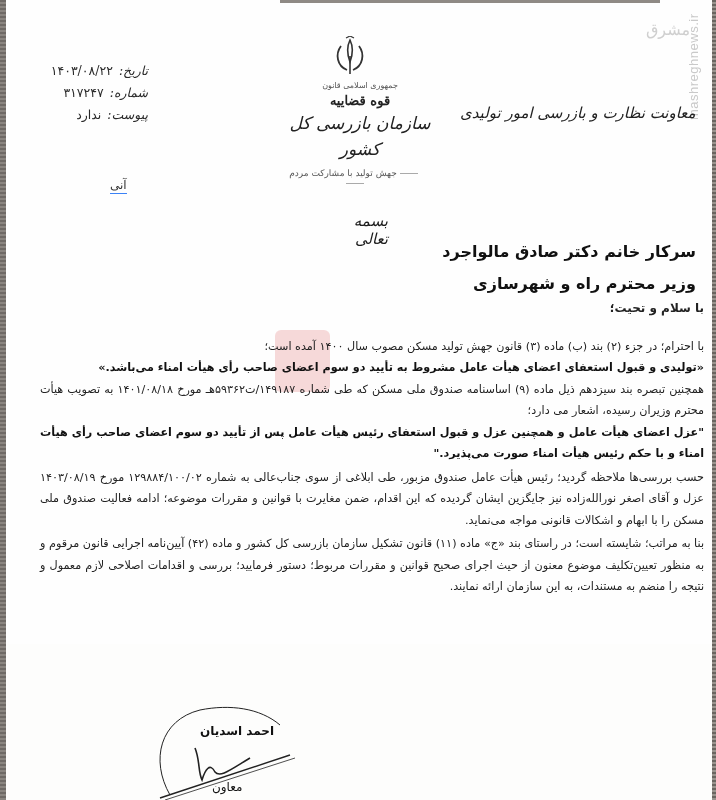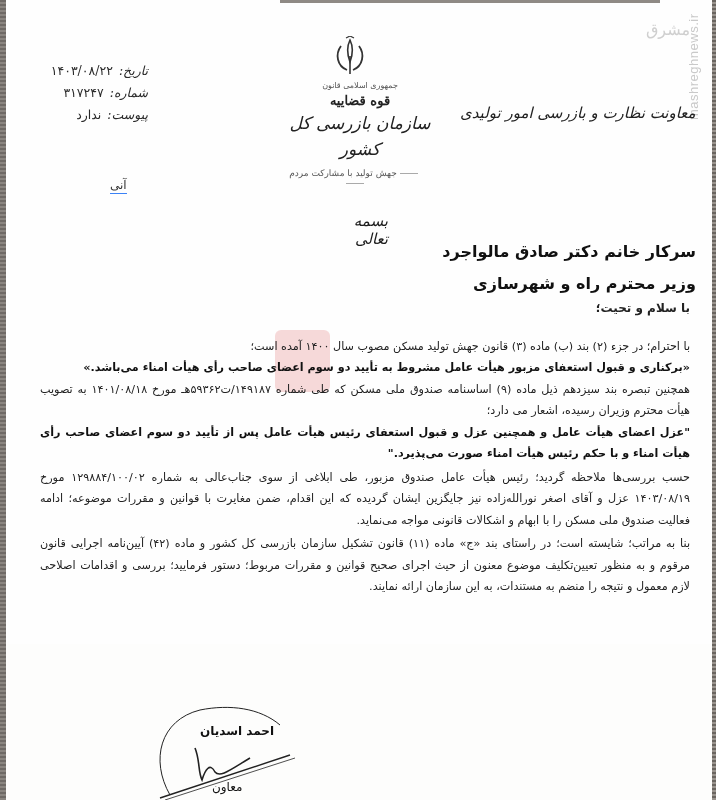--- a/index.html
+++ b/index.html
@@ -72,21 +72,21 @@
   .dept {
     position: absolute; left: 460px; top: 104px; width: 240px; direction: rtl;
     text-align: left; font-size: 15px; font-style: italic; font-family: "DejaVu Serif", serif;
     color: #222;
   }
   .addressee {
     position: absolute; right: 20px; top: 236px; width: 400px; direction: rtl; text-align: right;
     font-weight: bold; font-size: 16px; line-height: 32px; color: #111;
   }
   .body-text {
-    position: absolute; left: 40px; right: 26px; top: 298px; direction: rtl; text-align: justify;
+    position: absolute; left: 40px; right: 12px; top: 298px; direction: rtl; text-align: justify;
     font-size: 11.2px; line-height: 21.5px; color: #222;
     font-family: "DejaVu Sans", sans-serif;
   }
   .body-text p { margin: 0; }
   .body-text .greet { font-weight: bold; font-size: 12px; margin-bottom: 16px; }
   .body-text .bold { font-weight: bold; color: #111; }
   .body-text .mt { margin-top: 2px; }
   .pink-mark {
     position: absolute; left: 275px; top: 330px; width: 55px; height: 62px;
     background: rgba(232, 150, 150, 0.35); border-radius: 6px;
@@ -152,21 +152,21 @@
   <div class="addressee">
     <div>سرکار خانم دکتر صادق مالواجرد</div>
     <div>وزیر محترم راه و شهرسازی</div>
   </div>
 
   <div class="pink-mark"></div>
 
   <div class="body-text">
     <p class="greet">با سلام و تحیت؛</p>
     <p>با احترام؛ در جزء (۲) بند (ب) ماده (۳) قانون جهش تولید مسکن مصوب سال ۱۴۰۰ آمده است؛</p>
-    <p class="bold">«برکناری و قبول استعفای مزبور هیأت عامل مشروط به تأیید دو سوم اعضای صاحب رأی هیأت امناء می‌باشد.»</p>
+    <p class="bold">«تولیدی و قبول استعفای اعضای هیأت عامل مشروط به تأیید دو سوم اعضای صاحب رأی هیأت امناء می‌باشد.»</p>
     <p>همچنین تبصره بند سیزدهم ذیل ماده (۹) اساسنامه صندوق ملی مسکن که طی شماره ۱۴۹۱۸۷/ت۵۹۳۶۲هـ مورخ ۱۴۰۱/۰۸/۱۸ به تصویب هیأت محترم وزیران رسیده، اشعار می دارد؛</p>
     <p class="bold">"عزل اعضای هیأت عامل و همچنین عزل و قبول استعفای رئیس هیأت عامل پس از تأیید دو سوم اعضای صاحب رأی هیأت امناء و با حکم رئیس هیأت امناء صورت می‌پذیرد."</p>
     <p class="mt">حسب بررسی‌ها ملاحظه گردید؛ رئیس هیأت عامل صندوق مزبور، طی ابلاغی از سوی جناب‌عالی به شماره ۱۲۹۸۸۴/۱۰۰/۰۲ مورخ ۱۴۰۳/۰۸/۱۹ عزل و آقای اصغر نورالله‌زاده نیز جایگزین ایشان گردیده که این اقدام، ضمن مغایرت با قوانین و مقررات موضوعه؛ ادامه فعالیت صندوق ملی مسکن را با ابهام و اشکالات قانونی مواجه می‌نماید.</p>
     <p class="mt">بنا به مراتب؛ شایسته است؛ در راستای بند «ج» ماده (۱۱) قانون تشکیل سازمان بازرسی کل کشور و ماده (۴۲) آیین‌نامه اجرایی قانون مرقوم و به منظور تعیین‌تکلیف موضوع معنون از حیث اجرای صحیح قوانین و مقررات مربوط؛ دستور فرمایید؛ بررسی و اقدامات اصلاحی لازم معمول و نتیجه را منضم به مستندات، به این سازمان ارائه نمایند.</p>
   </div>
 
   <div class="signature-block">
     <svg class="sig-svg" width="170" height="100" viewBox="0 0 170 100">
       <path d="M30 95 C10 60 20 20 60 10 C90 4 120 8 140 25" fill="none" stroke="#222" stroke-width="1"></path>
       <path d="M20 98 L150 55" fill="none" stroke="#222" stroke-width="1.4"></path>

